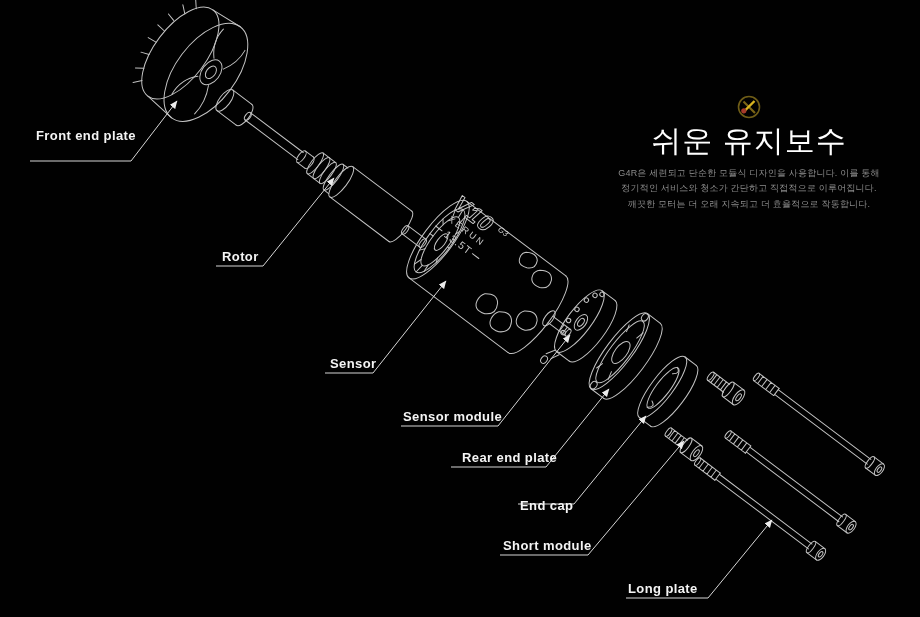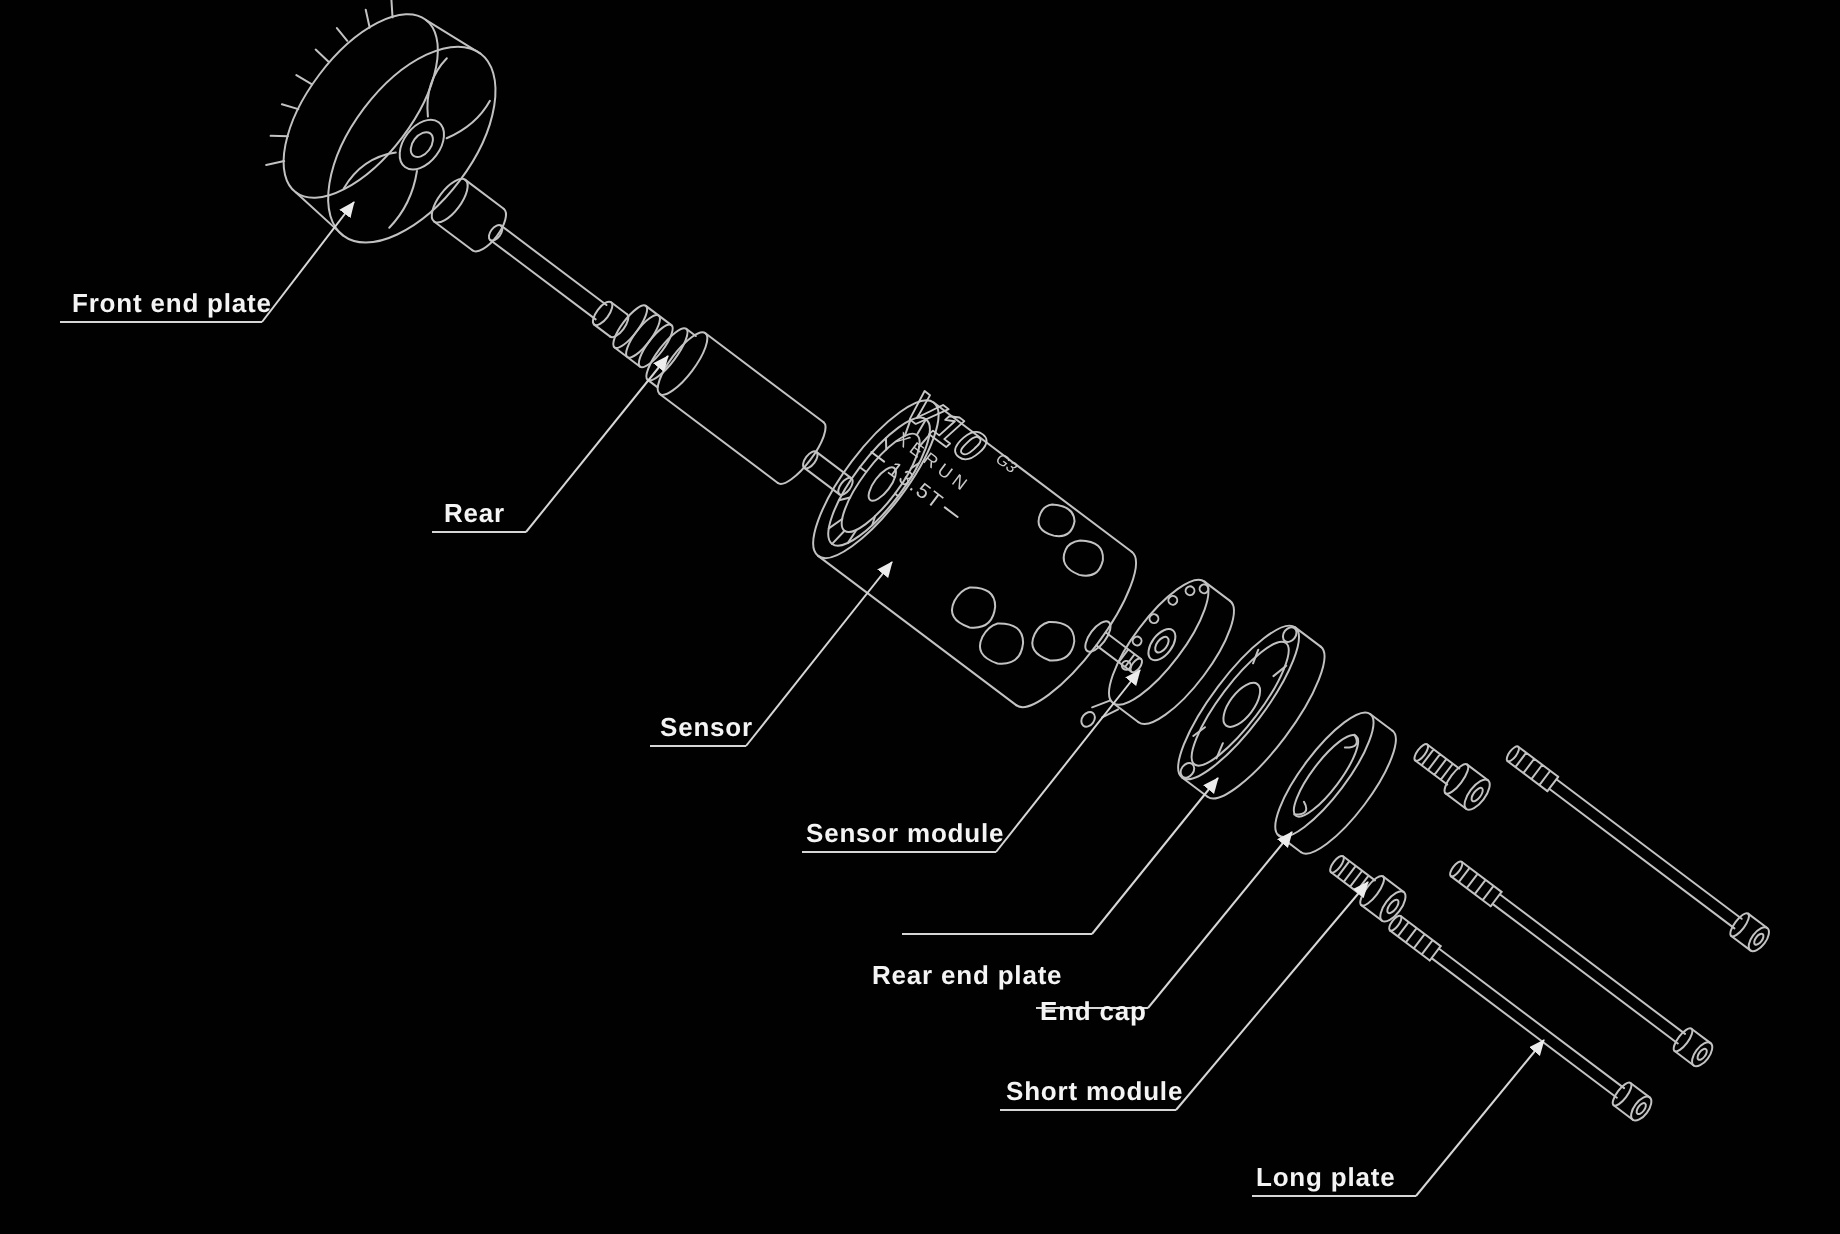--- a/index.html
+++ b/index.html
@@ -1,25 +1,25 @@
 <!DOCTYPE html>
 <html><head>
 <meta charset="utf-8">
 <style>
   html,body{margin:0;padding:0;background:#000;}
   .stage{position:relative;width:920px;height:617px;background:#010101;overflow:hidden;
          font-family:"Liberation Sans",sans-serif;}
   .art{position:absolute;left:0;top:0;}
   .part-label{position:absolute;color:#f4f4f4;font-size:13px;font-weight:bold;
               letter-spacing:.4px;white-space:nowrap;}
-  .lbl-front-end-plate{left:36px;top:144px;}
+  .lbl-front-end-plate{left:36px;top:128px;}
   .lbl-rotor{left:222px;top:249px;}
   .lbl-stator{left:330px;top:356px;}
   .lbl-sensor-module{left:403px;top:409px;text-align:center;}
-  .lbl-rear-end-plate{left:436px;top:450px;margin-top:30px;}
+  .lbl-rear-end-plate{left:462px;top:450px;}
   .lbl-end-cap{left:520px;top:498px;}
   .lbl-short-screws{left:503px;top:538px;}
   .lbl-long-screws{left:628px;top:581px;}
   .info{position:absolute;left:598px;top:94px;width:302px;text-align:center;}
   .info-icon{display:block;margin:0 auto 4px auto;}
   .info-heading{margin:0;color:#ffffff;font-size:30px;font-weight:400;
                 letter-spacing:1px;line-height:1.15;}
   .info-body{margin-top:7px;color:#8c8c8c;font-size:9px;line-height:15.5px;letter-spacing:.2px;}
   .info-body span{display:block;}
 </style>
@@ -178,22 +178,36 @@
       <path d="M518,504 L574,504"></path>
       <path d="M574,504 L646,416" marker-end="url(#arw)"></path>
       <path d="M500,555 L588,555"></path>
       <path d="M588,555 L684,441" marker-end="url(#arw)"></path>
       <path d="M626,598 L708,598"></path>
       <path d="M708,598 L772,520" marker-end="url(#arw)"></path>
     </g>
   </svg>
 
   <div class="part-label lbl-front-end-plate">Front end plate</div>
-  <div class="part-label lbl-rotor">Rear</div>
+  <div class="part-label lbl-rotor">Rotor</div>
   <div class="part-label lbl-stator">Sensor</div>
   <div class="part-label lbl-sensor-module">Sensor module</div>
   <div class="part-label lbl-rear-end-plate">Rear end plate</div>
   <div class="part-label lbl-end-cap">End cap</div>
   <div class="part-label lbl-short-screws">Short module</div>
   <div class="part-label lbl-long-screws">Long plate</div>
 
+  <div class="info">
+    <svg class="info-icon" width="26" height="26" viewBox="0 0 26 26">
+      <circle cx="13" cy="13" r="10.5" stroke="#6f5d17" stroke-width="1.6" fill="none"></circle>
+      <line x1="7.5" y1="7.5" x2="19" y2="19" stroke="#7a6415" stroke-width="2.2"></line>
+      <line x1="18.5" y1="7" x2="7" y2="18.5" stroke="#d9b41f" stroke-width="2.4"></line>
+      <circle cx="7.8" cy="16.8" r="2.6" fill="#a63a2a"></circle>
+    </svg>
+    <h1 class="info-heading">쉬운 유지보수</h1>
+    <div class="info-body">
+      <span>G4R은 세련되고 단순한 모듈식 디자인을 사용합니다. 이를 통해</span>
+      <span>정기적인 서비스와 청소가 간단하고 직접적으로 이루어집니다.</span>
+      <span>깨끗한 모터는 더 오래 지속되고 더 효율적으로 작동합니다.</span>
+    </div>
+  </div>
 
 </div>
 
 </body></html>

